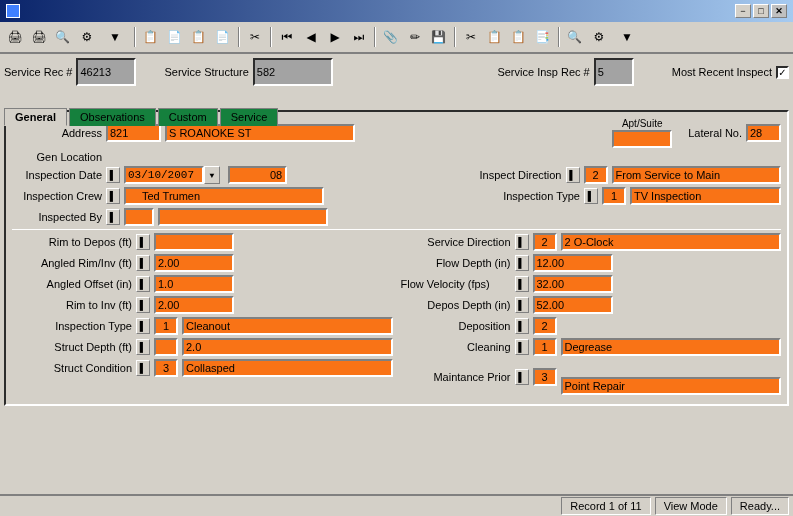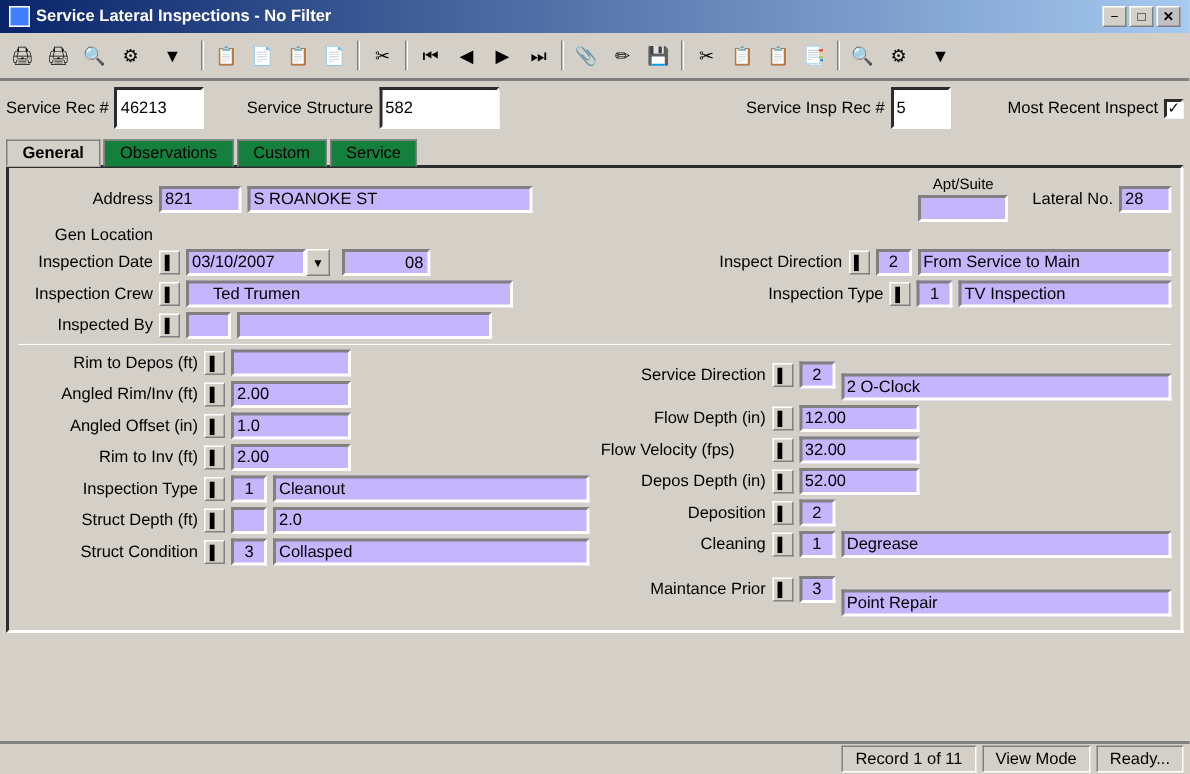--- a/index.html
+++ b/index.html
@@ -90,21 +90,21 @@
 
     
     .header-row {
       display: flex;
       align-items: center;
       gap: 4px;
       padding: 4px 4px 2px 4px;
       background: #d4d0c8;
     }
     .header-input {
-      background: #ffffff;
+      background: #a3a3a3;
       border: 2px inset #808080;
       border-top-color: #808080;
       border-left-color: #808080;
       border-bottom-color: #fff;
       border-right-color: #fff;
       height: 20px;
       padding: 12px 2px;
       font-size: 11px;
       font-family: inherit;
     }
@@ -117,21 +117,21 @@
     }
     .tab {
       padding: 2px 10px;
       background: #d4d0c8;
       border: 1px solid #808080;
       border-bottom: none;
       cursor: pointer;
       font-size: 11px;
       font-family: inherit;
       position: relative;
-      top: 1px;
+      top: 16px;
     }
     .tab.active {
       background: #d4d0c8;
       border-bottom: 1px solid #d4d0c8;
       font-weight: bold;
       z-index: 2;
     }
     .tab:not(.active) {
       background: #15803d;
     }
@@ -153,21 +153,21 @@
       display: flex;
       align-items: center;
       margin-bottom: 3px;
       gap: 4px;
     }
     .field-label {
       text-align: right;
       white-space: nowrap;
     }
     .field-input {
-      background: #c4b5fd;
+      background: #f97316;
       border: 2px solid;
       border-top-color: #808080;
       border-left-color: #808080;
       border-bottom-color: #fff;
       border-right-color: #fff;
       height: 18px;
       padding: 0 2px;
       font-size: 11px;
       font-family: inherit;
     }
@@ -251,20 +251,21 @@
       background: white;
       display: flex;
       align-items: center;
       justify-content: center;
       font-size: 10px;
     }
 
     .date-input-wrapper {
       display: flex;
       align-items: flex-end;
+      font-family: Liberation Mono, monospace;
     }
     .dropdown-arrow {
       background: #d4d0c8;
       border: 1px solid #808080;
       border-top-color: #fff;
       border-left-color: #fff;
       height: 18px;
       width: 16px;
       display: flex;
       align-items: center;
@@ -280,21 +281,20 @@
     .val-desc {
       flex: 1;
     }
   </style>
 </head>
 <body>
 
 <div class="title-bar">
   <div class="title-bar-left">
     <span class="title-bar-icon"></span>
-    <span>Service Lateral Inspections - No Filter</span>
   </div>
   <div class="title-bar-buttons">
     <div class="title-btn">−</div>
     <div class="title-btn">□</div>
     <div class="title-btn close-btn">✕</div>
   </div>
 </div>
 
 <div class="toolbar">
   <div class="toolbar-btn">🖨</div>
@@ -381,21 +381,21 @@
     <span style="flex:1"></span>
     <span class="field-label" style="width:105px;text-align:right">Inspect Direction</span>
     <div class="small-icon-btn">▌</div>
     <input class="field-input val-code" value="2" style="">
     <input class="field-input val-desc" style="width: 120px;" value="From Service to Main">
   </div>
 
   <div class="form-row">
     <span class="field-label" style="width:90px">Inspection Crew</span>
     <div class="small-icon-btn">▌</div>
-    <input class="field-input" style="width: 218px; padding-left: 16px;" value="Ted Trumen">
+    <input class="field-input" style="width: 200px; padding-left: 16px;" value="Ted Trumen">
     <span style="flex:1"></span>
     <span class="field-label" style="width:105px;text-align:right">Inspection Type</span>
     <div class="small-icon-btn">▌</div>
     <input class="field-input val-code" value="1" style="">
     <input class="field-input val-desc" style="width: 120px;" value="TV Inspection">
   </div>
 
   <div class="form-row">
     <span class="field-label" style="width:90px">Inspected By</span>
     <div class="small-icon-btn">▌</div>
@@ -457,21 +457,21 @@
       </div>
 
     </div>
 
     <div class="col-right">
 
       <div class="form-row">
         <span class="field-label" style="width:110px;text-align:right">Service Direction</span>
         <div class="small-icon-btn">▌</div>
         <input class="field-input val-code" value="2" style="">
-        <input class="field-input val-desc" style="width: 100px; margin-top: 16px;" value="2 O-Clock">
+        <input class="field-input val-desc" style="width: 100px;" value="2 O-Clock">
       </div>
 
       <div class="form-row">
         <span class="field-label" style="width:110px;text-align:right">Flow Depth (in)</span>
         <div class="small-icon-btn">▌</div>
         <input class="field-input" style="width: 80px;" value="12.00">
       </div>
 
       <div class="form-row">
         <span class="field-label" style="width:110px;text-align:left">Flow Velocity (fps)</span>

